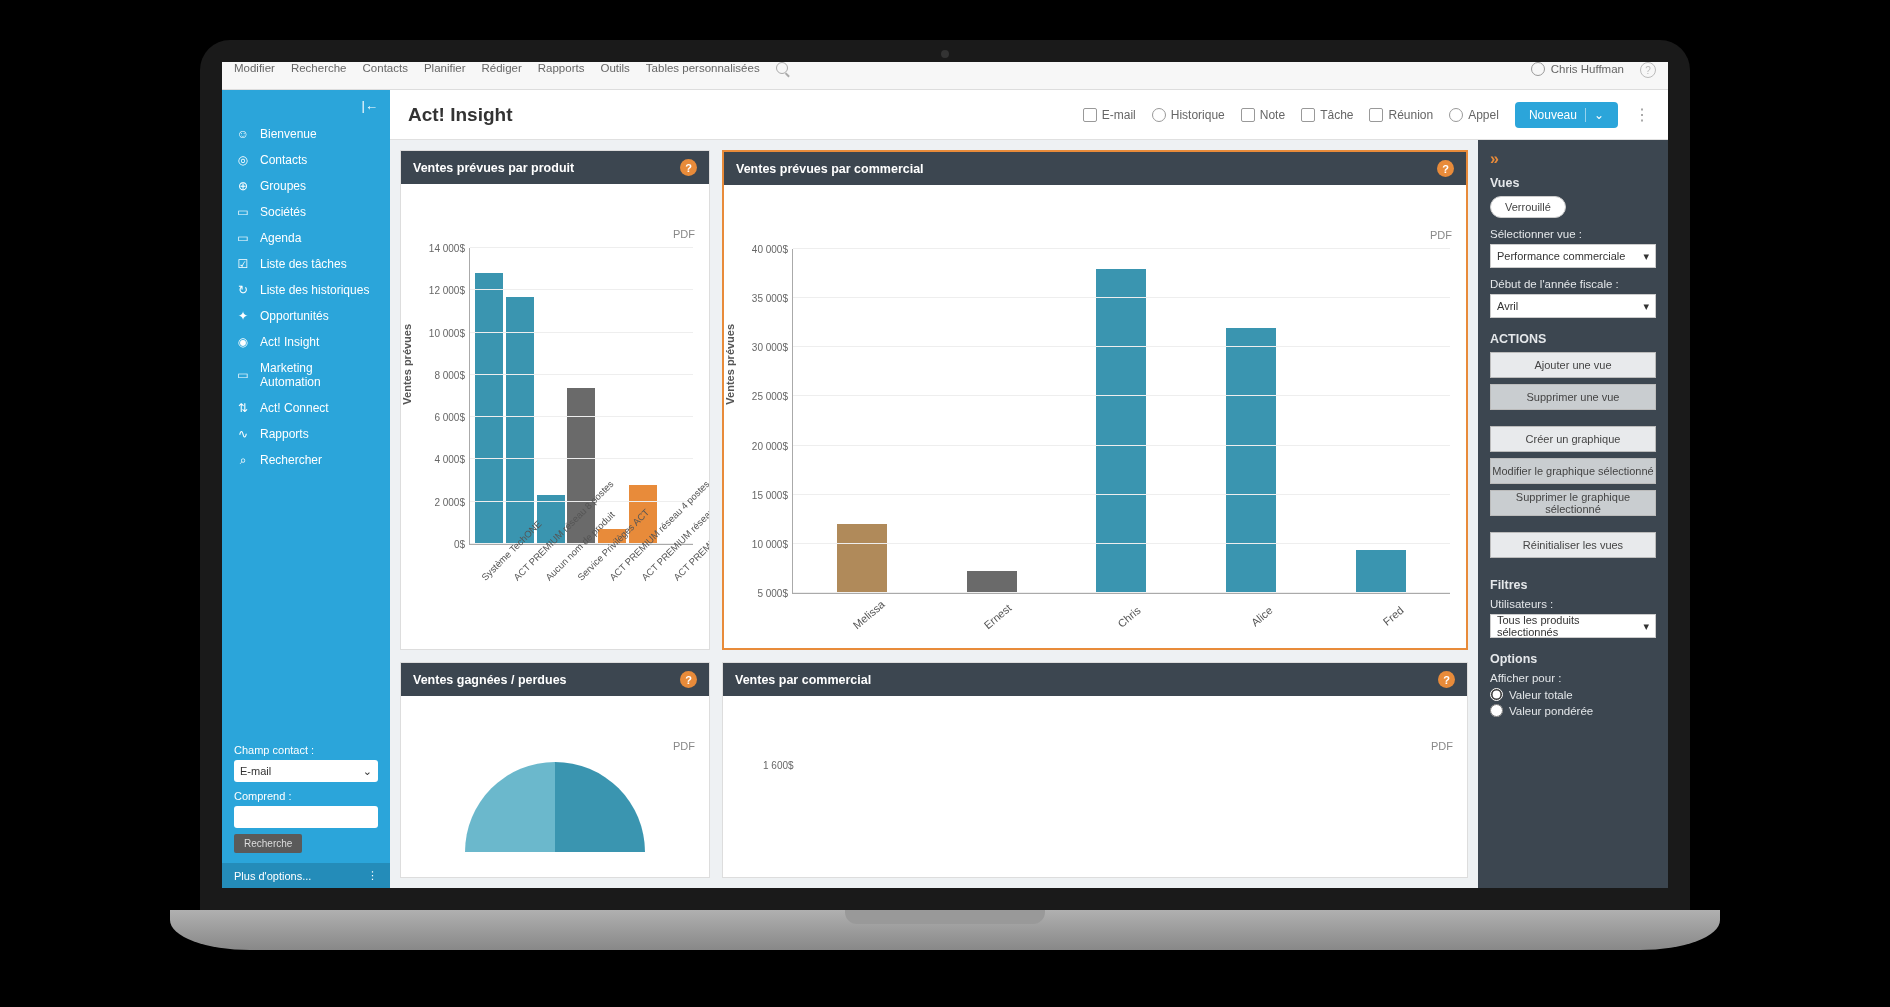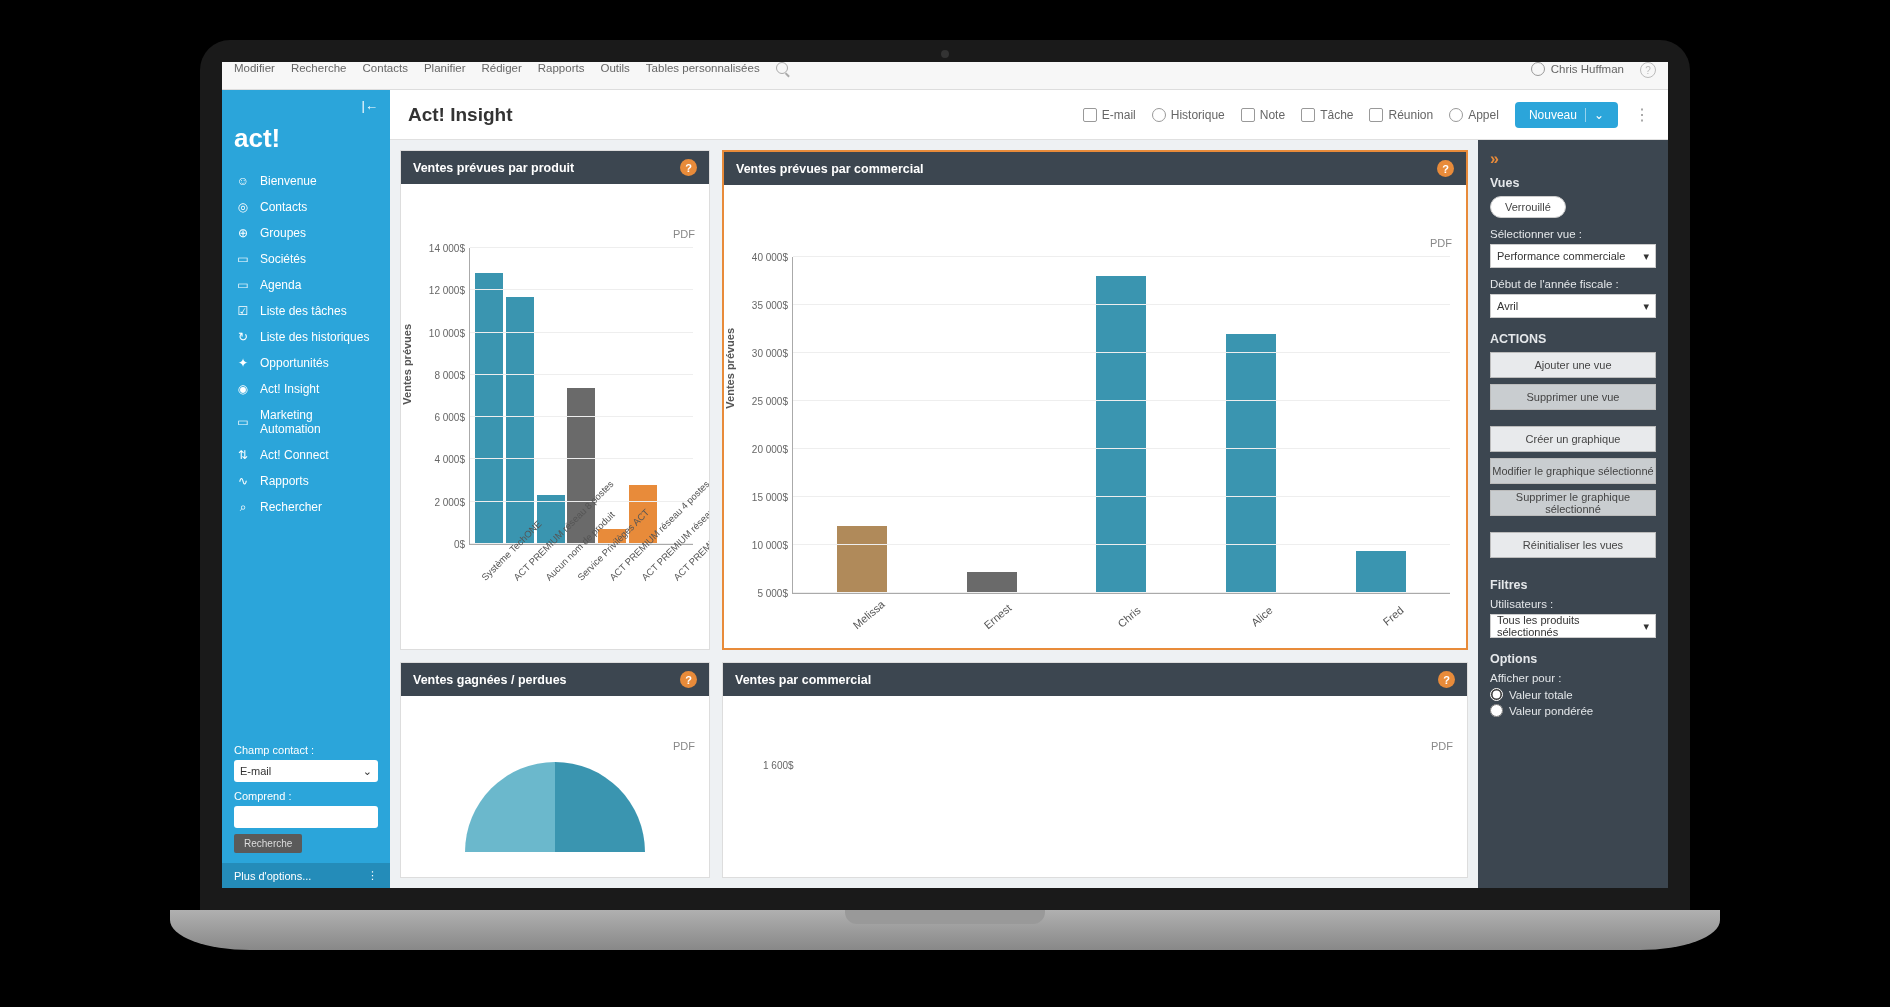--- a/index.html
+++ b/index.html
@@ -42,21 +42,21 @@
 .tb-action { display: flex; align-items: center; gap: 5px; font-size: 12px; color: #666; cursor: pointer; }
 .tb-action .aicon { width: 14px; height: 14px; border: 1.4px solid #999; border-radius: 2px; }
 .tb-action .aicon.circle { border-radius: 50%; }
 .btn-new { background: #2ba5da; color: #fff; border: none; padding: 6px 14px; border-radius: 4px; font-size: 12px; display: flex; align-items: center; gap: 8px; }
 .btn-new .divider { width: 1px; height: 14px; background: rgba(255,255,255,0.5); }
 .more-v { font-size: 16px; color: #999; cursor: pointer; }
 
 .workspace { flex: 1; display: flex; overflow: hidden; }
 .dashboard { flex: 1; padding: 10px; display: grid; grid-template-columns: 310px 1fr; grid-template-rows: 500px 1fr; gap: 12px; overflow: hidden; }
 .card { background: #fff; border: 1px solid #ddd; display: flex; flex-direction: column; min-height: 0; }
-.card.selected { border: 2px solid #e88b3a; gap: 8px; }
+.card.selected { border: 2px solid #e88b3a; }
 .card-header { background: #3c4650; color: #fff; padding: 8px 12px; font-size: 12.5px; font-weight: 600; display: flex; align-items: center; justify-content: space-between; }
 .chelp { width: 17px; height: 17px; background: #e88b3a; color: #fff; border-radius: 50%; display: flex; align-items: center; justify-content: center; font-size: 11px; font-weight: bold; }
 .card-body { flex: 1; padding: 6px 10px 10px; position: relative; overflow: hidden; margin-top: 36px; }
 .pdf { text-align: right; font-size: 11px; color: #888; padding: 2px 4px; }
 
 .chart { position: relative; width: 100%; height: calc(100% - 20px); }
 .yaxis-label { position: absolute; left: -4px; top: 50%; transform: rotate(-90deg) translateX(50%); transform-origin: left center; font-size: 11px; color: #555; font-weight: 600; white-space: nowrap; }
 .plot { position: absolute; left: 58px; right: 6px; top: 6px; bottom: 90px; border-left: 1px solid #aaa; border-bottom: 1px solid #aaa; }
 .plot.small-x { bottom: 40px; }
 .grid-line { position: absolute; left: 0; right: 0; height: 1px; background: #eee; }
@@ -107,21 +107,20 @@
         </span>
         <span class="help-icon">?</span>
       </div>
 
       <div class="app">
         <div class="sidebar">
           <div class="sidebar-top">
             <span></span>
             <span class="collapse-icon">|←</span>
           </div>
-          <div class="logo">act!</div>
           <div class="nav" id="nav">
               <div class="nav-item">
                 <span class="nicon">☺</span>
                 <span>Bienvenue</span>
               </div>
               <div class="nav-item">
                 <span class="nicon">◎</span>
                 <span>Contacts</span>
               </div>
               <div class="nav-item">

